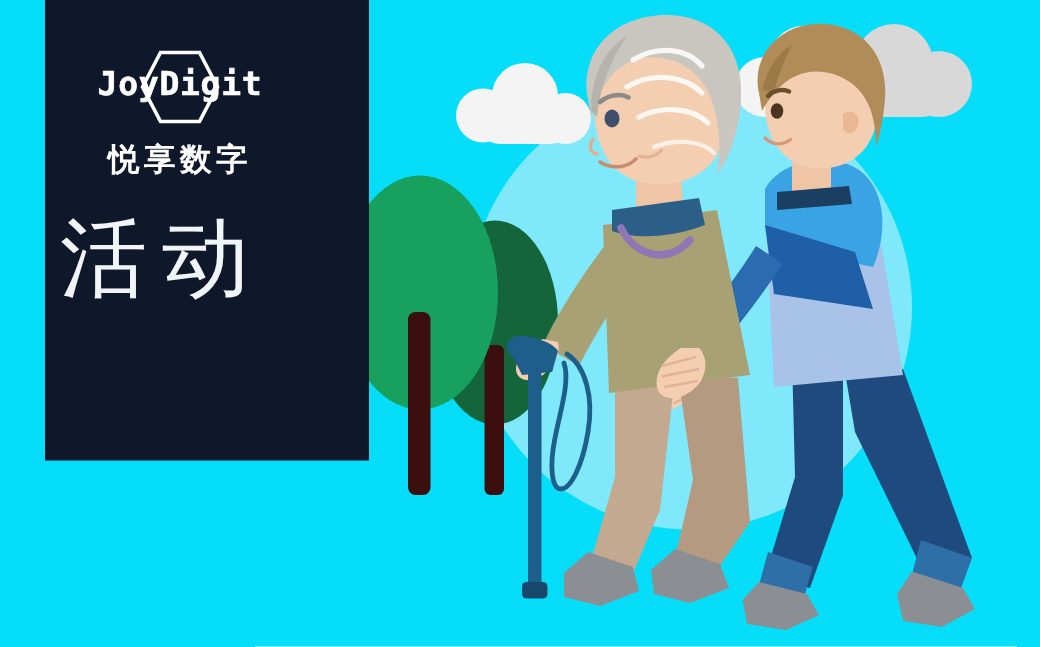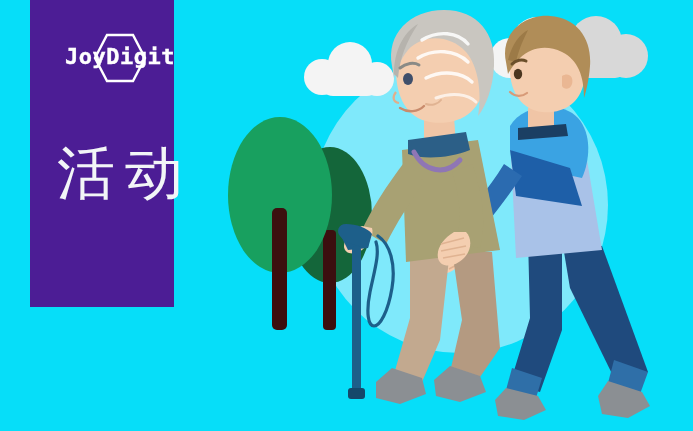--- a/index.html
+++ b/index.html
@@ -18,23 +18,23 @@
   .bg {
     position: absolute;
     inset: 0;
     background: #06def9;
   }
   
   #left-panel {
     position: absolute;
     left: 30px;
     top: 0;
-    width: 144px;
+    width: 216px;
     height: 307px;
-    background: #4c1d95;
+    background: #0f172a;
     z-index: 5;
   }
   #brand-block {
     position: absolute;
     left: 0;
     top: 30px;
     width: 180px;
     text-align: center;
   }
   #logo-mark {
@@ -69,21 +69,20 @@
     font-size: 21px;
     font-weight: 700;
     letter-spacing: 3px;
     line-height: 26px;
   }
   #panel-title {
     position: absolute;
     left: 0;
     top: 138px;
     width: 180px;
-    text-align: center;
     color: #f2f5f7;
   }
   .title-line {
     font-size: 58px;
     font-weight: 400;
     letter-spacing: 10px;
     line-height: 70px;
     text-indent: 10px;
   }
   .title-line.bold {
@@ -229,20 +228,21 @@
 
   <div id="left-panel">
 
     <div id="brand-block">
       <div id="logo-mark">
         <svg id="logo-hex" viewBox="0 0 56 52">
           <polygon points="15,3 41,3 53,26 41,49 15,49 3,26" fill="none" stroke="#ffffff" stroke-width="2.4"></polygon>
         </svg>
         <div id="logo-word">JoyDigit</div>
       </div>
+      <div id="brand-cn">悦享数字</div>
     </div>
 
     <div id="panel-title">
       <div class="title-line">活动</div>
     </div>
 
   </div>
 </div>
 
 </body></html>

